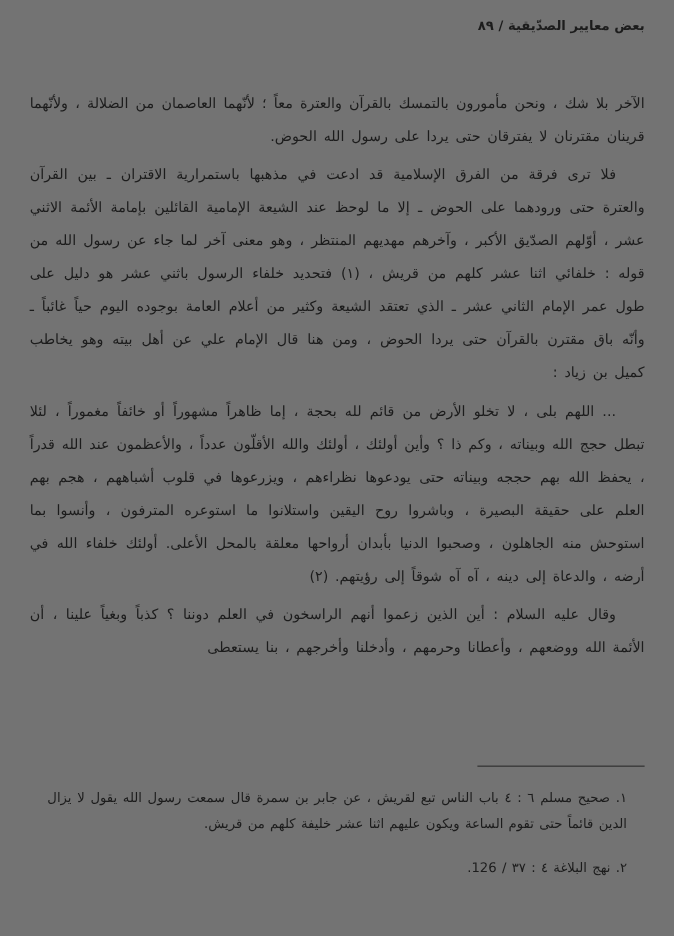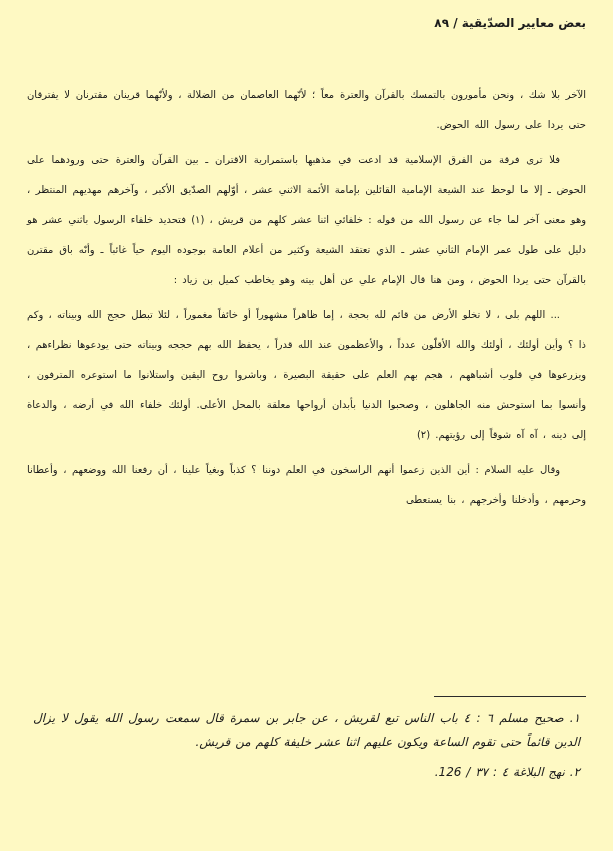--- a/index.html
+++ b/index.html
@@ -7,36 +7,36 @@
     body {
       width: 613px;
       height: 851px;
       background: #ffffff;
       font-family: "DejaVu Sans", sans-serif;
     }
     .page {
       position: relative;
       width: 613px;
       height: 851px;
-      background: #fef9c3;
+      background: #737373;
       color: #1c1c1c;
       direction: rtl;
       padding: 16px 27px;
       overflow: hidden;
     }
     .running-head {
       font-size: 12px;
       font-weight: 700;
       text-align: right;
       height: 18px;
       letter-spacing: 0.2px;
     }
     .body-text {
       margin-top: 46px;
-      font-size: 10px;
+      font-size: 13px;
       line-height: 30px;
       text-align: justify;
       text-align-last: right;
     }
     .para {
       margin: 0 0 5px 0;
       text-indent: 26px;
       word-spacing: 2px;
     }
     .para.first { text-indent: 0; }
@@ -50,36 +50,36 @@
       text-align: justify;
       text-align-last: right;
       word-spacing: 1px;
     }
     .footnote-rule {
       width: 152px;
       height: 0;
       border-top: 1.5px solid #2b2b2b;
       margin-bottom: 9px;
     }
-    .footnote { margin: 6px; font-style: italic; }
+    .footnote { margin: 16px; }
   </style>
 </head>
 <body>
 
 <div class="page">
 
   <div class="running-head">
     <span>بعض معايير الصدّيقية / ٨٩</span>
   </div>
 
   <main class="body-text">
     <p class="para first">الآخر بلا شك ، ونحن مأمورون بالتمسك بالقرآن والعترة معاً ؛ لأنّهما العاصمان من الضلالة ، ولأنّهما قرينان مقترنان لا يفترقان حتى يردا على رسول الله الحوض.</p>
     <p class="para">فلا ترى فرقة من الفرق الإسلامية قد ادعت في مذهبها باستمرارية الاقتران ـ بين القرآن والعترة حتى ورودهما على الحوض ـ إلا ما لوحظ عند الشيعة الإمامية القائلين بإمامة الأئمة الاثني عشر ، أوّلهم الصدّيق الأكبر ، وآخرهم مهديهم المنتظر ، وهو معنى آخر لما جاء عن رسول الله من قوله : خلفائي اثنا عشر كلهم من قريش ، (١) فتحديد خلفاء الرسول باثني عشر هو دليل على طول عمر الإمام الثاني عشر ـ الذي تعتقد الشيعة وكثير من أعلام العامة بوجوده اليوم حياً غائباً ـ وأنّه باق مقترن بالقرآن حتى يردا الحوض ، ومن هنا قال الإمام علي عن أهل بيته وهو يخاطب كميل بن زياد :</p>
     <p class="para">... اللهم بلى ، لا تخلو الأرض من قائم لله بحجة ، إما ظاهراً مشهوراً أو خائفاً مغموراً ، لئلا تبطل حجج الله وبيناته ، وكم ذا ؟ وأين أولئك ، أولئك والله الأقلّون عدداً ، والأعظمون عند الله قدراً ، يحفظ الله بهم حججه وبيناته حتى يودعوها نظراءهم ، ويزرعوها في قلوب أشباههم ، هجم بهم العلم على حقيقة البصيرة ، وباشروا روح اليقين واستلانوا ما استوعره المترفون ، وأنسوا بما استوحش منه الجاهلون ، وصحبوا الدنيا بأبدان أرواحها معلقة بالمحل الأعلى. أولئك خلفاء الله في أرضه ، والدعاة إلى دينه ، آه آه شوقاً إلى رؤيتهم. (٢)</p>
-    <p class="para">وقال عليه السلام : أين الذين زعموا أنهم الراسخون في العلم دوننا ؟ كذباً وبغياً علينا ، أن رفعنا الله ووضعهم ، وأعطانا وحرمهم ، وأدخلنا وأخرجهم ، بنا يستعطى</p>
+    <p class="para">وقال عليه السلام : أين الذين زعموا أنهم الراسخون في العلم دوننا ؟ كذباً وبغياً علينا ، أن الأئمة الله ووضعهم ، وأعطانا وحرمهم ، وأدخلنا وأخرجهم ، بنا يستعطى</p>
   </main>
 
   <div class="footnotes">
     <div class="footnote-rule"></div>
     <p class="footnote">١. صحيح مسلم ٦ : ٤ باب الناس تبع لقريش ، عن جابر بن سمرة قال سمعت رسول الله يقول لا يزال الدين قائماً حتى تقوم الساعة ويكون عليهم اثنا عشر خليفة كلهم من قريش.</p>
     <p class="footnote">٢. نهج البلاغة ٤ : ٣٧ / 126.</p>
   </div>
 
 </div>
 

